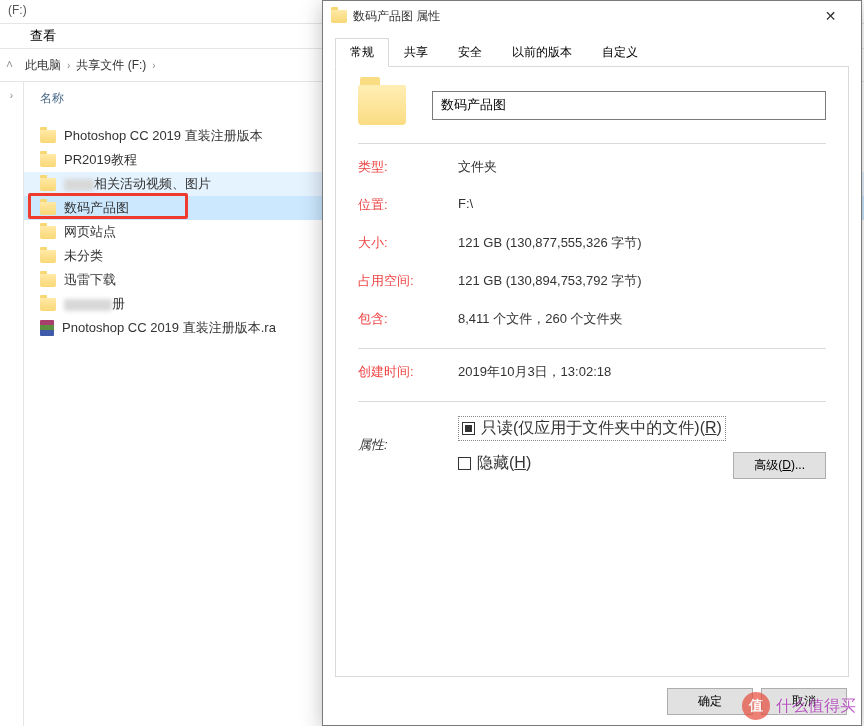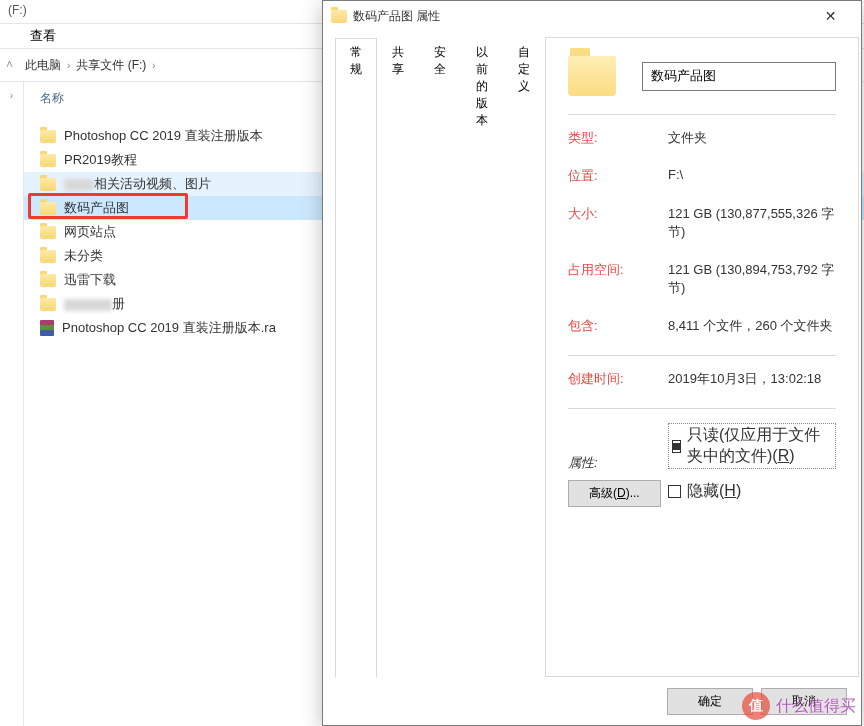--- a/index.html
+++ b/index.html
@@ -150,21 +150,21 @@
       height: 30px;
       display: flex;
       align-items: center;
       justify-content: center;
       font-size: 14px;
     }
     .tab-container {
       padding: 6px 12px 0 12px;
       flex: 1;
       display: flex;
-      flex-direction: row;
+      flex-direction: column;
     }
     .tabs {
       display: flex;
       font-size: 12px;
       position: relative;
       bottom: -1px;
     }
     .tab {
       padding: 5px 14px;
       border: 1px solid transparent;
@@ -265,21 +265,21 @@
       border: 1px solid #adadad;
       background: #e1e1e1;
       padding: 4px 20px;
       font-size: 12px;
       font-family: inherit;
       cursor: pointer;
       min-width: 86px;
     }
     .adv-btn-wrap {
       display: flex;
-      justify-content: flex-start;
+      justify-content: flex-end;
       margin-top: -32px;
     }
     .dlg-footer {
       padding: 10px 14px;
       display: flex;
       justify-content: flex-end;
       gap: 8px;
       border-top: 1px solid transparent;
     }
     .watermark {

